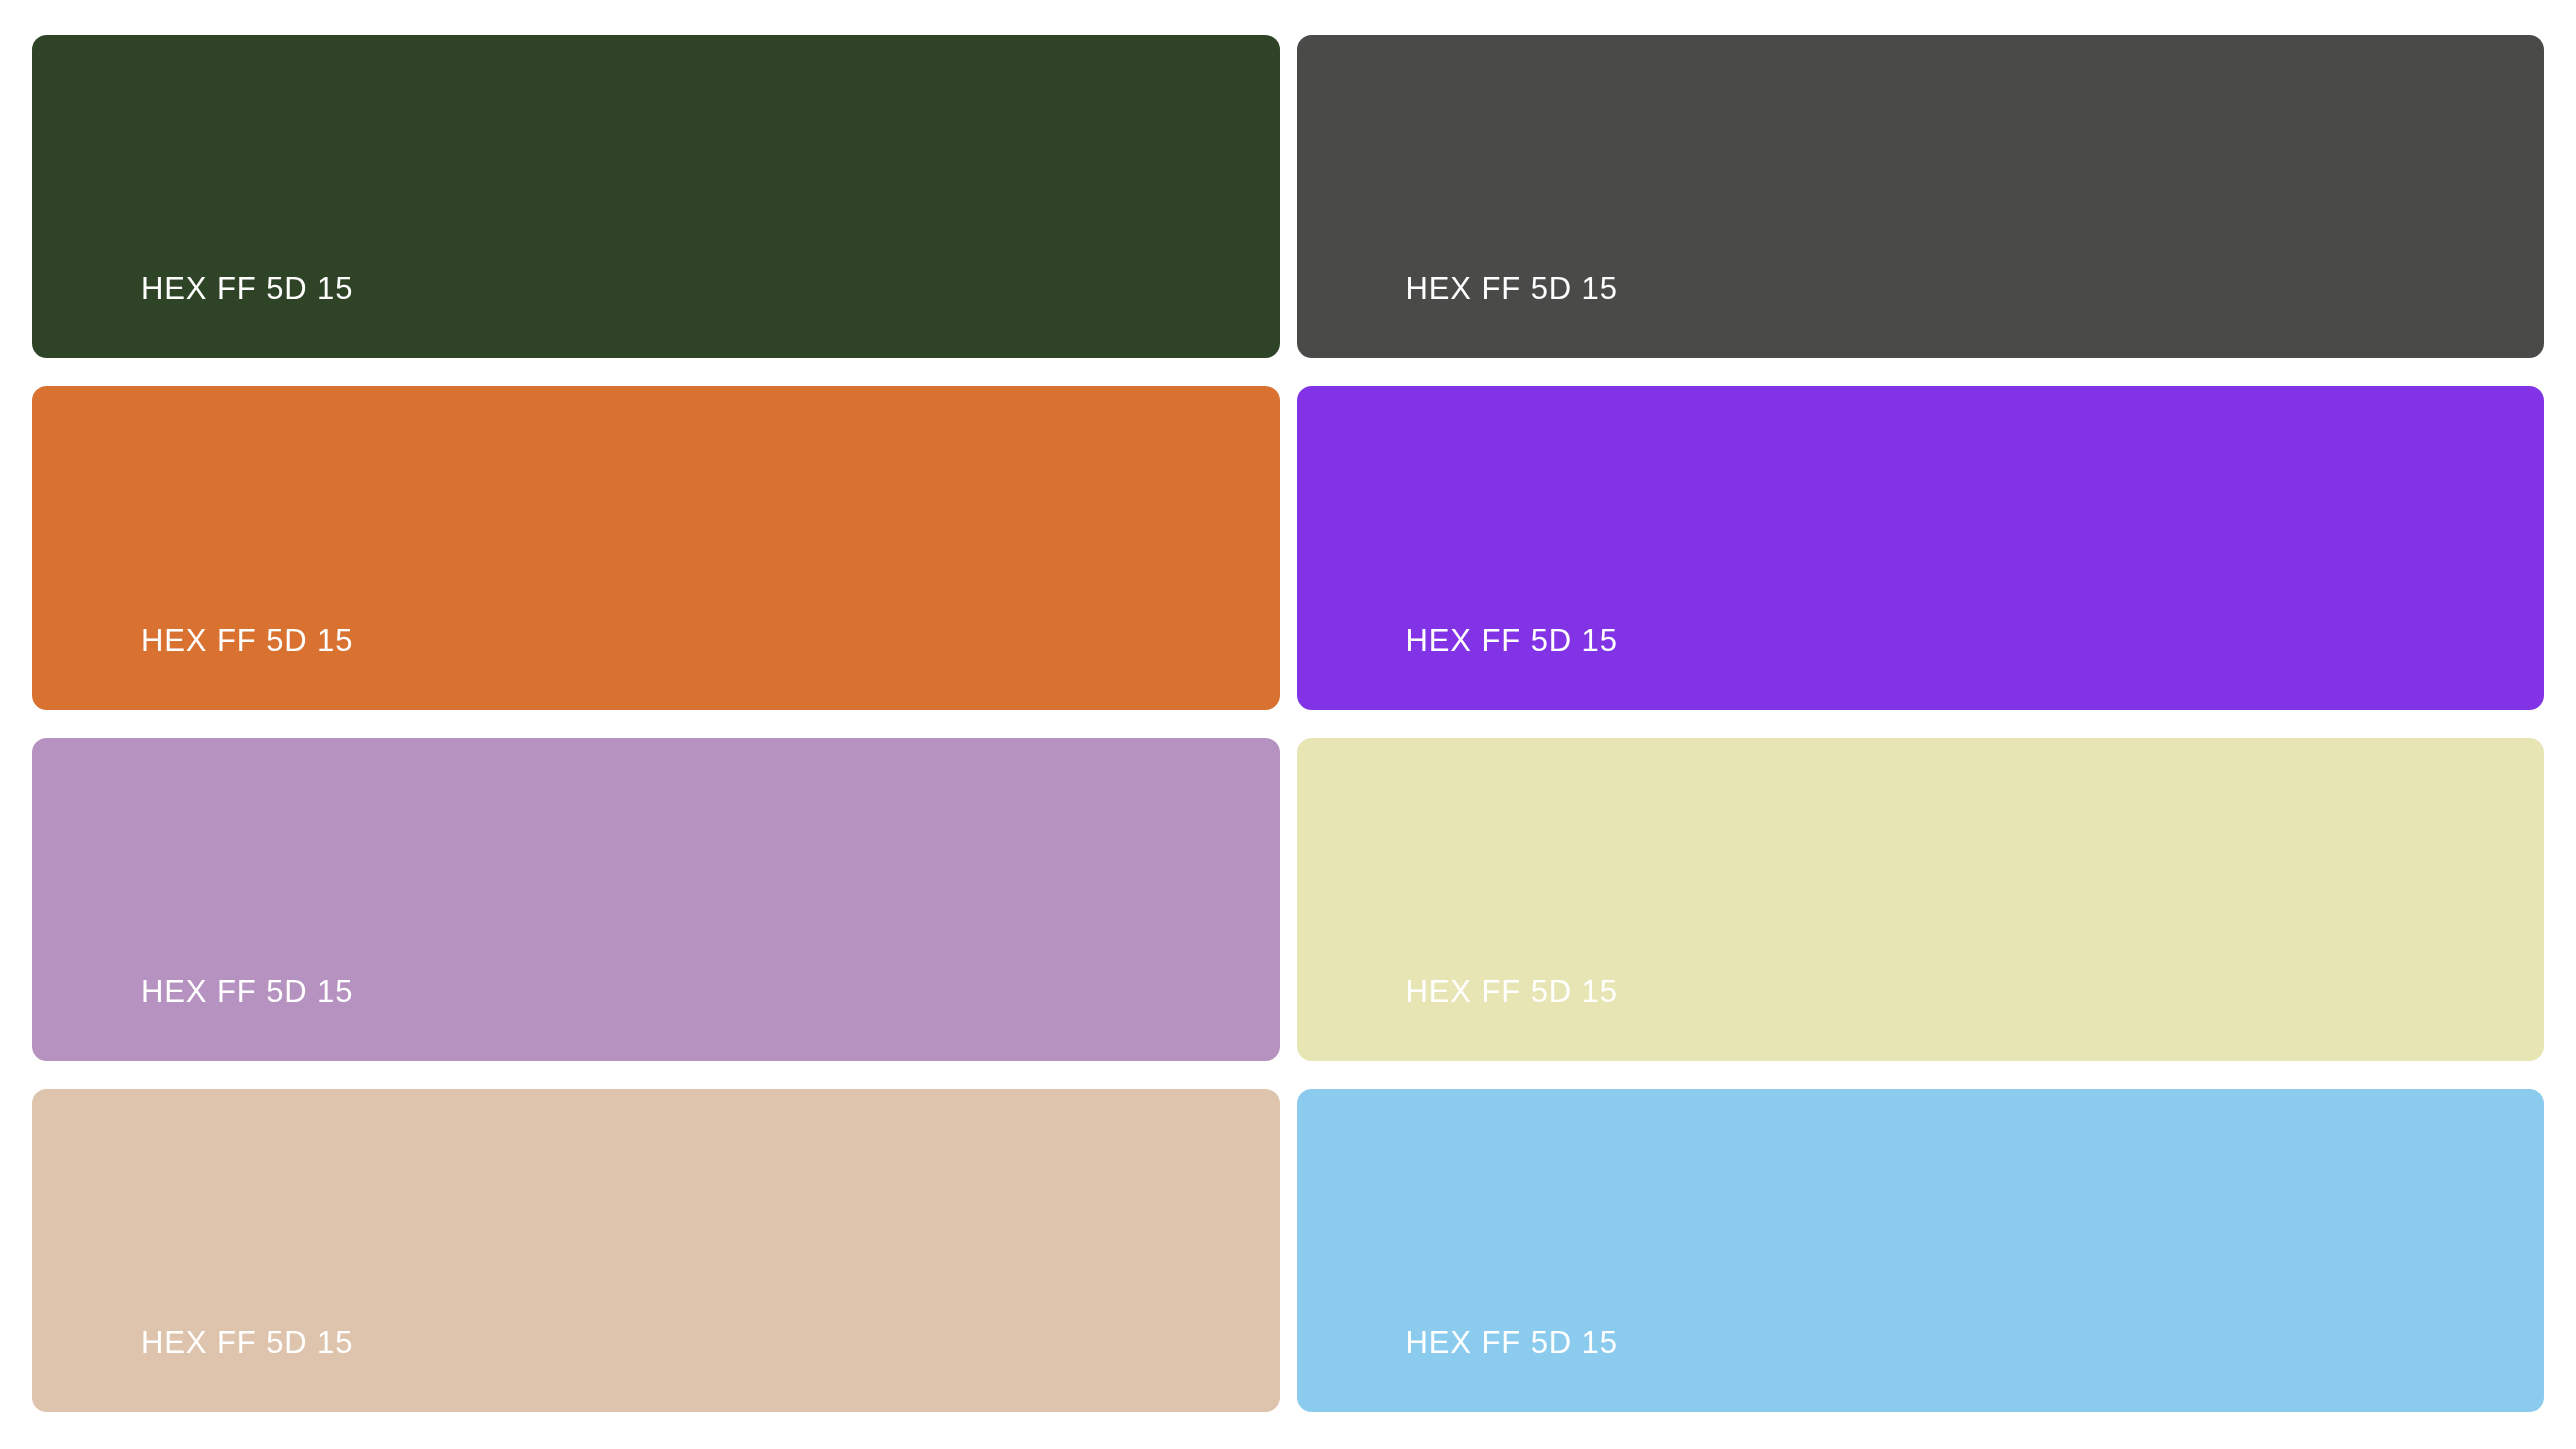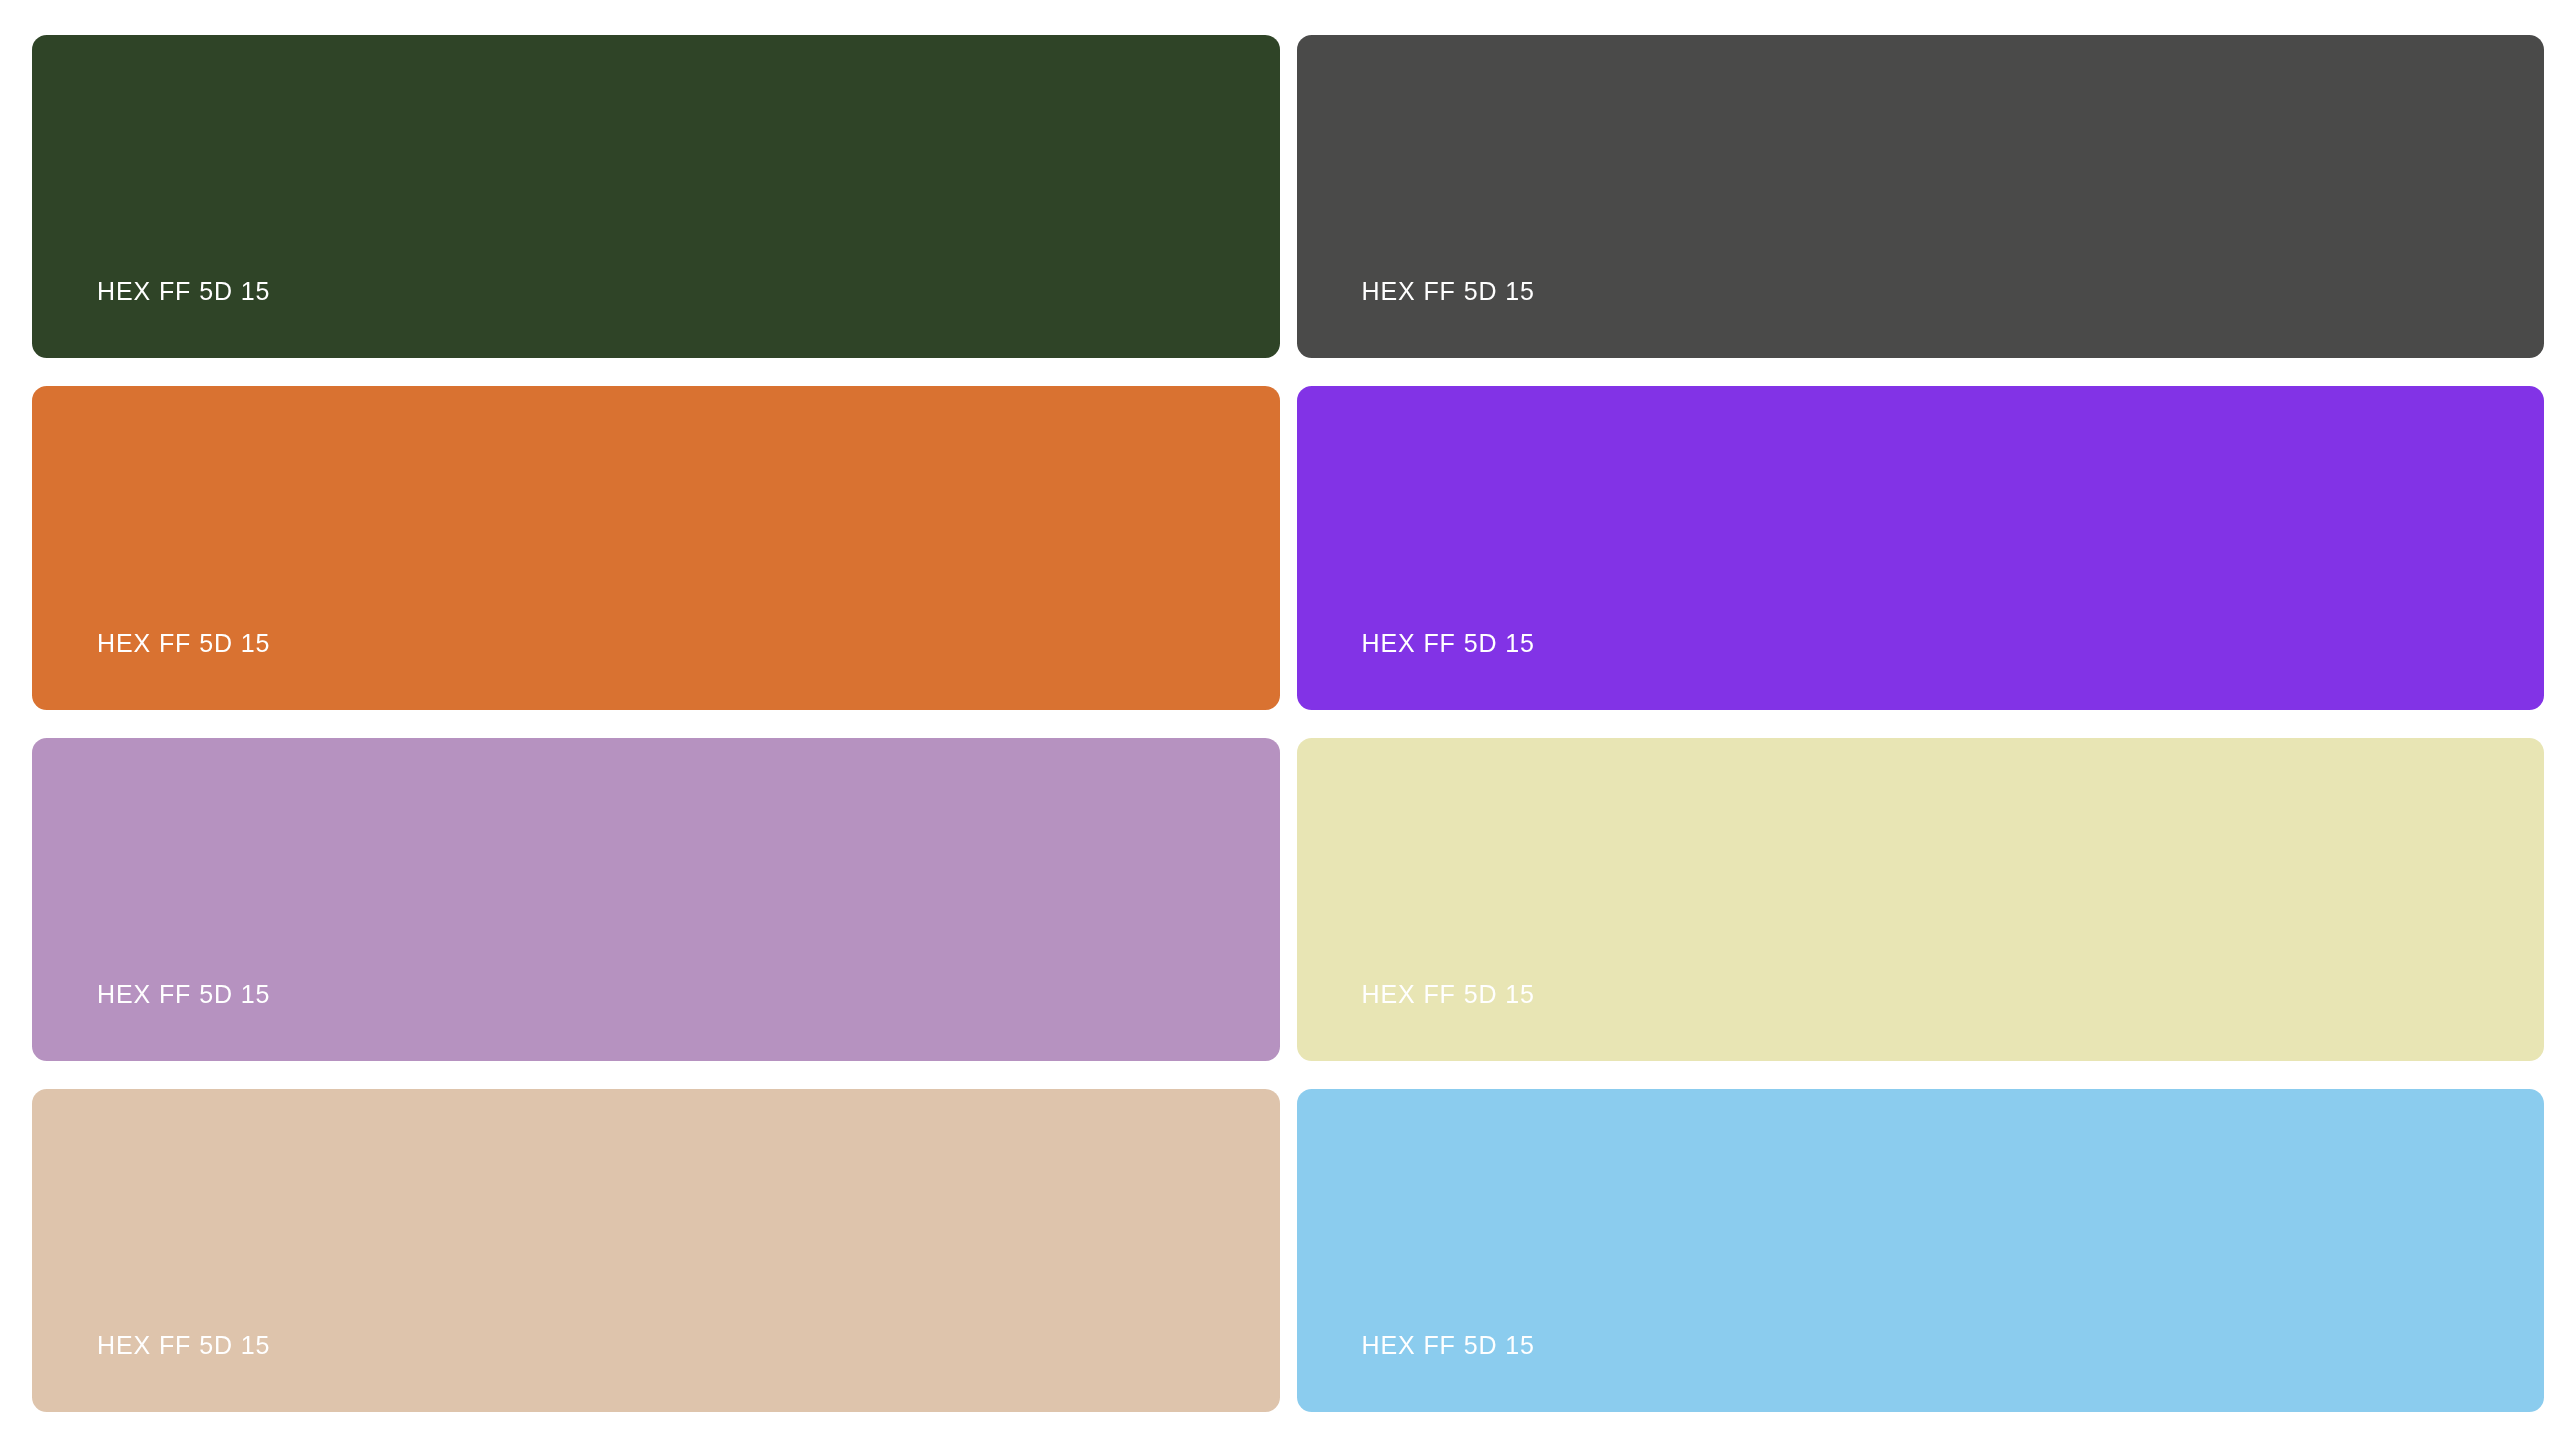--- a/index.html
+++ b/index.html
@@ -29,27 +29,28 @@
   .swatch-card {
     position: relative;
     border-radius: 14.8px;
     overflow: hidden;
     display: flex;
     align-items: flex-end;
     box-sizing: border-box;
   }
   .swatch-label {
     font-family: "Liberation Sans", sans-serif;
-    font-size: 25px;
+    font-size: 31px;
     font-weight: 400;
     letter-spacing: 0.9px;
     line-height: 1;
     white-space: nowrap;
     padding: 0 0 54px 65px;
     user-select: none;
+    margin-left: 44px;
   }
 </style>
 </head>
 <body style="background-color: rgb(255, 255, 255);">
 
 <div id="swatch-grid">
 
   <div class="swatch-card" style="background-color: rgb(47, 68, 39);">
     <span class="swatch-label" style="color: rgb(255, 255, 255);">HEX FF 5D 15</span>
   </div>

